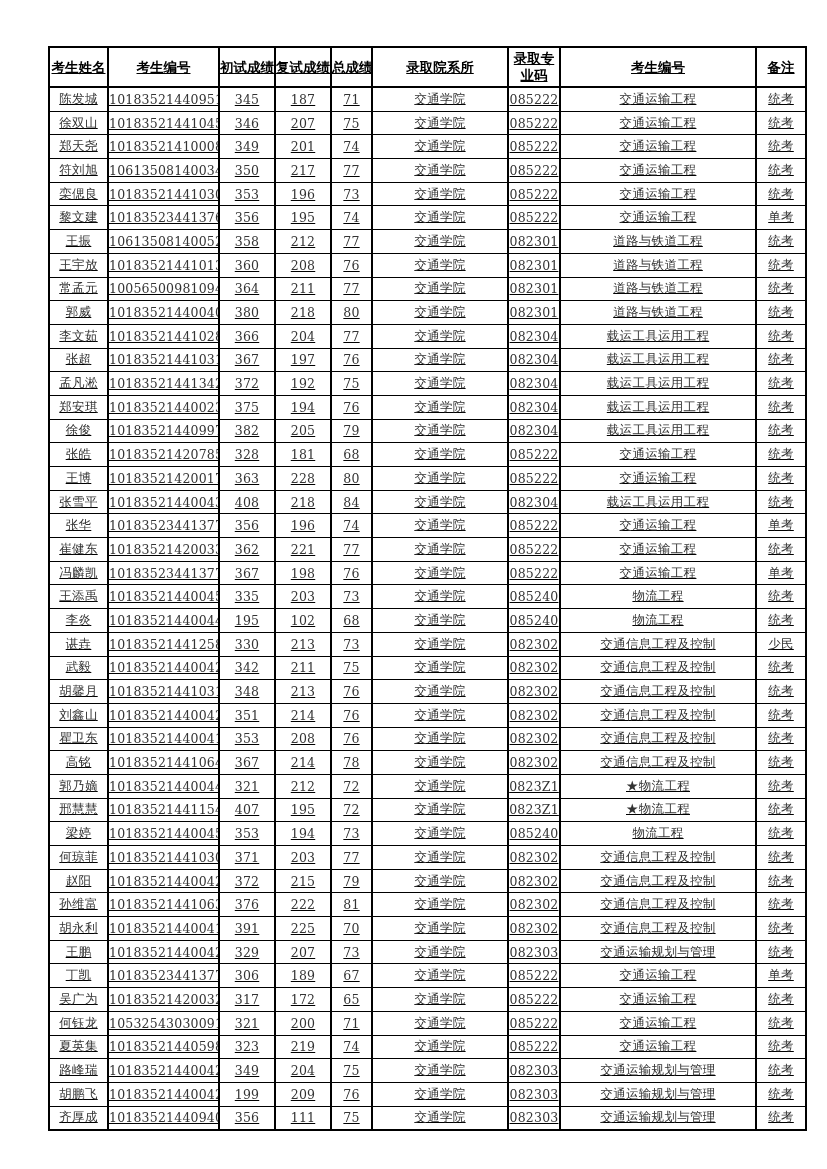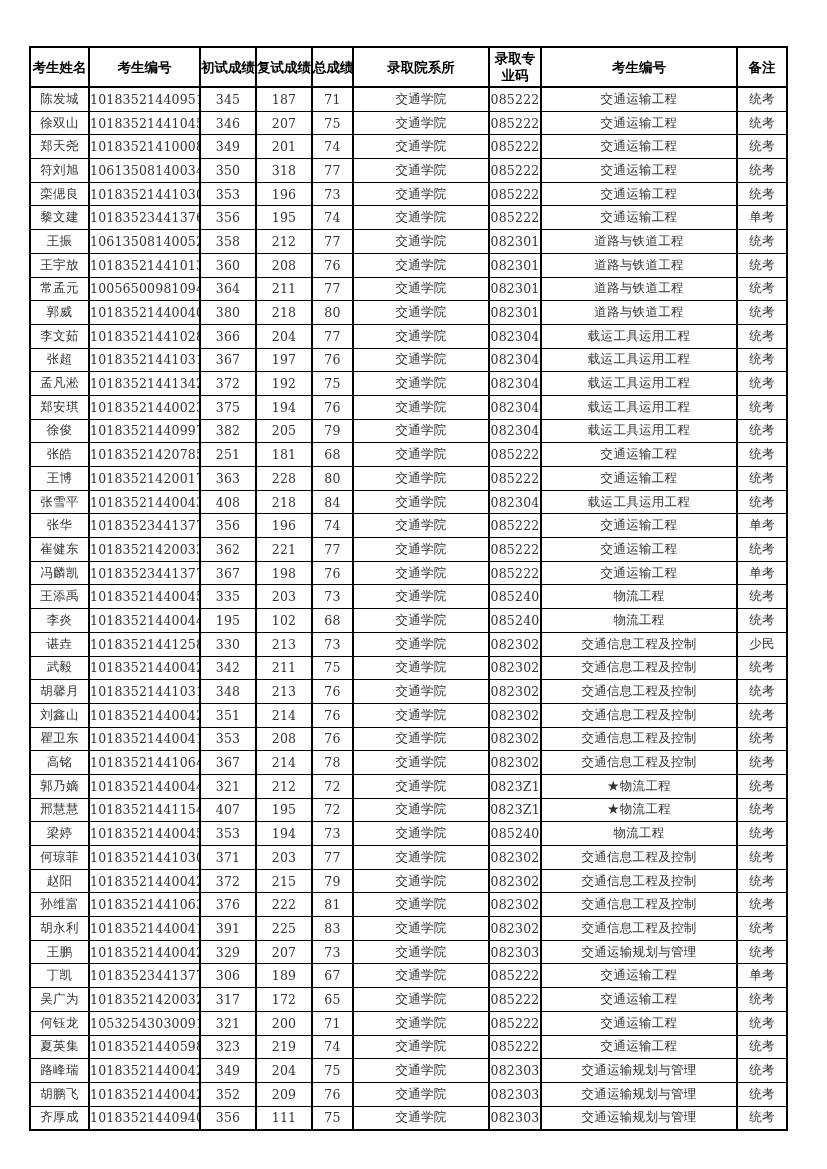--- a/index.html
+++ b/index.html
@@ -12,26 +12,27 @@
   }
   .page {
     position: relative;
     width: 827px;
     height: 1169px;
     background: #ffffff;
     overflow: hidden;
   }
   table.admission {
     position: absolute;
-    left: 29px;
+    left: 48px;
     top: 46px;
     width: 757px;
     border-collapse: collapse;
     table-layout: fixed;
     border: 2px solid #000000;
+    text-decoration: underline;
   }
   table.admission th {
     border-left: 2px solid #000000;
     border-right: 2px solid #000000;
     border-bottom: 2px solid #000000;
     height: 38px;
     font-weight: bold;
     font-size: 13.5px;
     color: #000000;
     text-align: center;
@@ -117,21 +118,21 @@
           <td class="num">74</td>
           <td>交通学院</td>
           <td class="num">085222</td>
           <td>交通运输工程</td>
           <td>统考</td>
         </tr>
         <tr>
           <td>符刘旭</td>
           <td class="num">106135081400344</td>
           <td class="num">350</td>
-          <td class="num">318</td>
+          <td class="num">217</td>
           <td class="num">77</td>
           <td>交通学院</td>
           <td class="num">085222</td>
           <td>交通运输工程</td>
           <td>统考</td>
         </tr>
         <tr>
           <td>栾偲良</td>
           <td class="num">101835214410309</td>
           <td class="num">353</td>
@@ -248,21 +249,21 @@
           <td class="num">205</td>
           <td class="num">79</td>
           <td>交通学院</td>
           <td class="num">082304</td>
           <td>载运工具运用工程</td>
           <td>统考</td>
         </tr>
         <tr>
           <td>张皓</td>
           <td class="num">101835214207851</td>
-          <td class="num">251</td>
+          <td class="num">328</td>
           <td class="num">181</td>
           <td class="num">68</td>
           <td>交通学院</td>
           <td class="num">085222</td>
           <td>交通运输工程</td>
           <td>统考</td>
         </tr>
         <tr>
           <td>王博</td>
           <td class="num">101835214200171</td>
@@ -470,21 +471,21 @@
           <td>交通学院</td>
           <td class="num">082302</td>
           <td>交通信息工程及控制</td>
           <td>统考</td>
         </tr>
         <tr>
           <td>胡永利</td>
           <td class="num">101835214400413</td>
           <td class="num">391</td>
           <td class="num">225</td>
-          <td class="num">83</td>
+          <td class="num">70</td>
           <td>交通学院</td>
           <td class="num">082302</td>
           <td>交通信息工程及控制</td>
           <td>统考</td>
         </tr>
         <tr>
           <td>王鹏</td>
           <td class="num">101835214400429</td>
           <td class="num">329</td>
           <td class="num">207</td>
@@ -545,21 +546,21 @@
           <td class="num">204</td>
           <td class="num">75</td>
           <td>交通学院</td>
           <td class="num">082303</td>
           <td>交通运输规划与管理</td>
           <td>统考</td>
         </tr>
         <tr>
           <td>胡鹏飞</td>
           <td class="num">101835214400428</td>
-          <td class="num">352</td>
+          <td class="num">199</td>
           <td class="num">209</td>
           <td class="num">76</td>
           <td>交通学院</td>
           <td class="num">082303</td>
           <td>交通运输规划与管理</td>
           <td>统考</td>
         </tr>
         <tr>
           <td>齐厚成</td>
           <td class="num">101835214409403</td>

